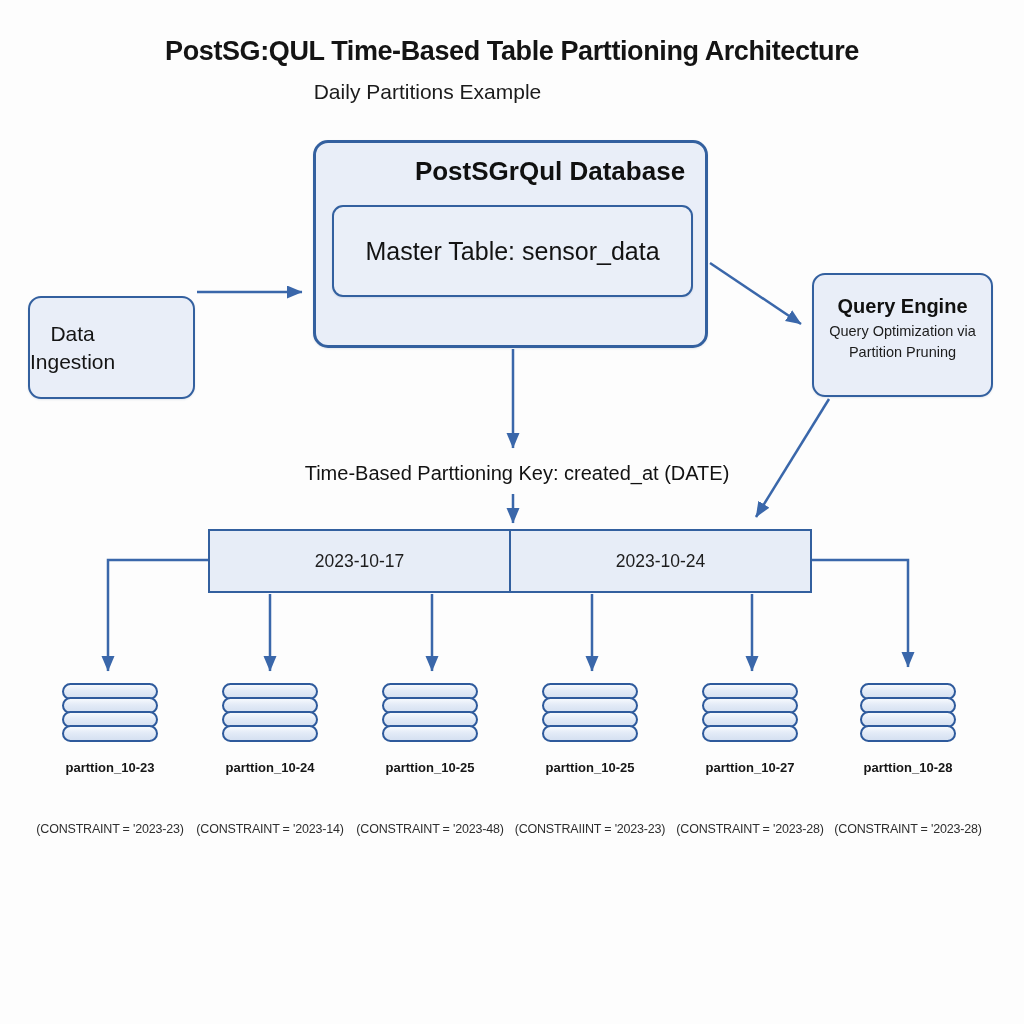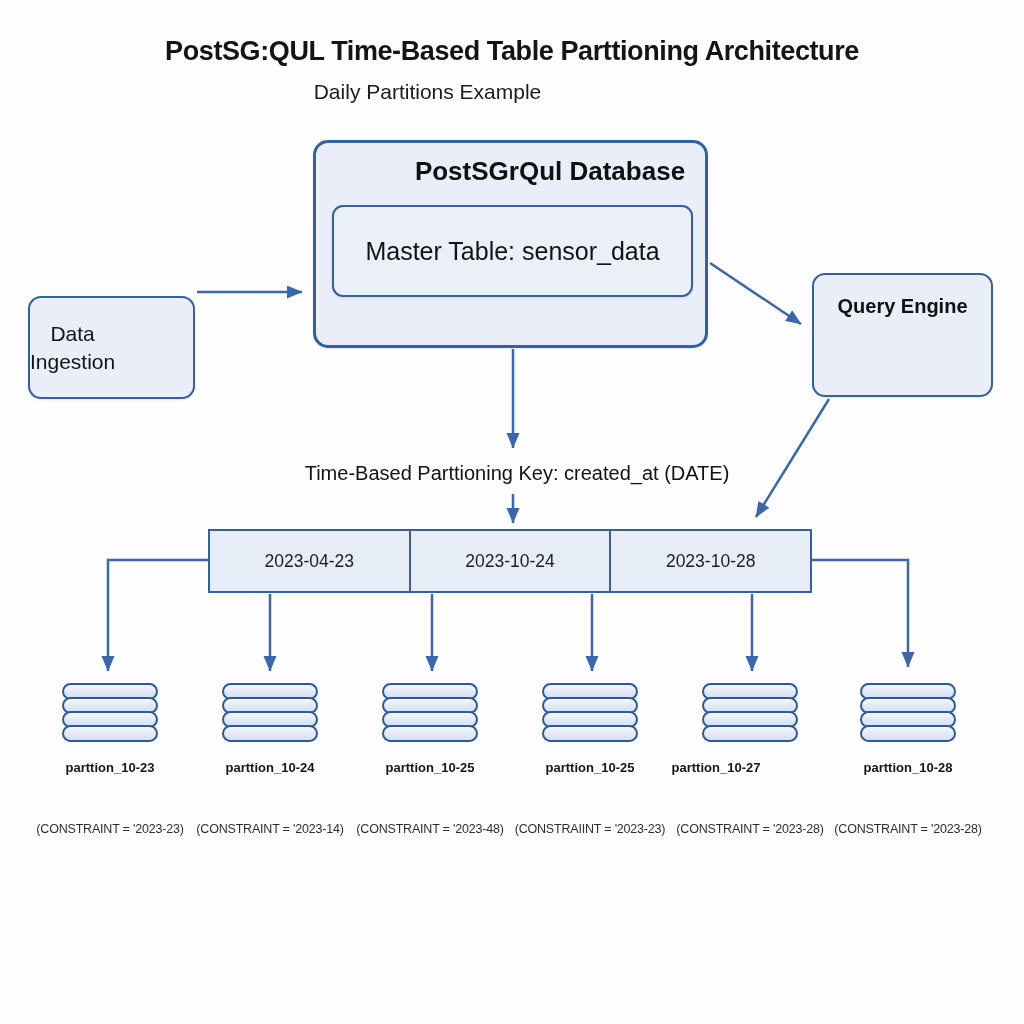--- a/index.html
+++ b/index.html
@@ -98,28 +98,28 @@
   <span class="master-label">Master Table: sensor_data</span>
 </div>
 
 <div class="abs node ingestion-box">
   <span class="ingestion-label">Data
 Ingestion</span>
 </div>
 
 <div class="abs node qe-box">
   <div class="qe-title">Query Engine</div>
+  <div class="qe-desc">Query Optimization via Partition Pruning</div>
 </div>
 
 <div class="abs key-label center">Time-Based Parttioning Key: created_at (DATE)</div>
 
 <div class="abs prow">
-  <div class="pcell">2023-04-23</div>
+  <div class="pcell">2023-10-17</div>
   <div class="pcell">2023-10-24</div>
-  <div class="pcell">2023-10-28</div>
 </div>
 
 <div class="abs cyl" style="left:62px">
   <div class="pill"></div>
     <div class="pill"></div>
     <div class="pill"></div>
     <div class="pill"></div>
 </div>
 <div class="abs cyl" style="left:222px">
   <div class="pill"></div>
@@ -149,21 +149,21 @@
   <div class="pill"></div>
     <div class="pill"></div>
     <div class="pill"></div>
     <div class="pill"></div>
 </div>
 
 <div class="abs pname center" style="left:30px">parttion_10-23</div>
 <div class="abs pname center" style="left:190px">parttion_10-24</div>
 <div class="abs pname center" style="left:350px">parttion_10-25</div>
 <div class="abs pname center" style="left:510px">parttion_10-25</div>
-<div class="abs pname center" style="left:636px">parttion_10-27</div>
+<div class="abs pname center" style="left:670px">parttion_10-27</div>
 <div class="abs pname center" style="left:828px">parttion_10-28</div>
 
 <div class="abs pconst center" style="left:30px">(CONSTRAINT = '2023-23)</div>
 <div class="abs pconst center" style="left:190px">(CONSTRAINT = '2023-14)</div>
 <div class="abs pconst center" style="left:350px">(CONSTRAINT = '2023-48)</div>
 <div class="abs pconst center" style="left:510px">(CONSTRAIINT = '2023-23)</div>
 <div class="abs pconst center" style="left:670px">(CONSTRAINT = '2023-28)</div>
 <div class="abs pconst center" style="left:828px">(CONSTRAINT = '2023-28)</div>
 
 </body></html>

